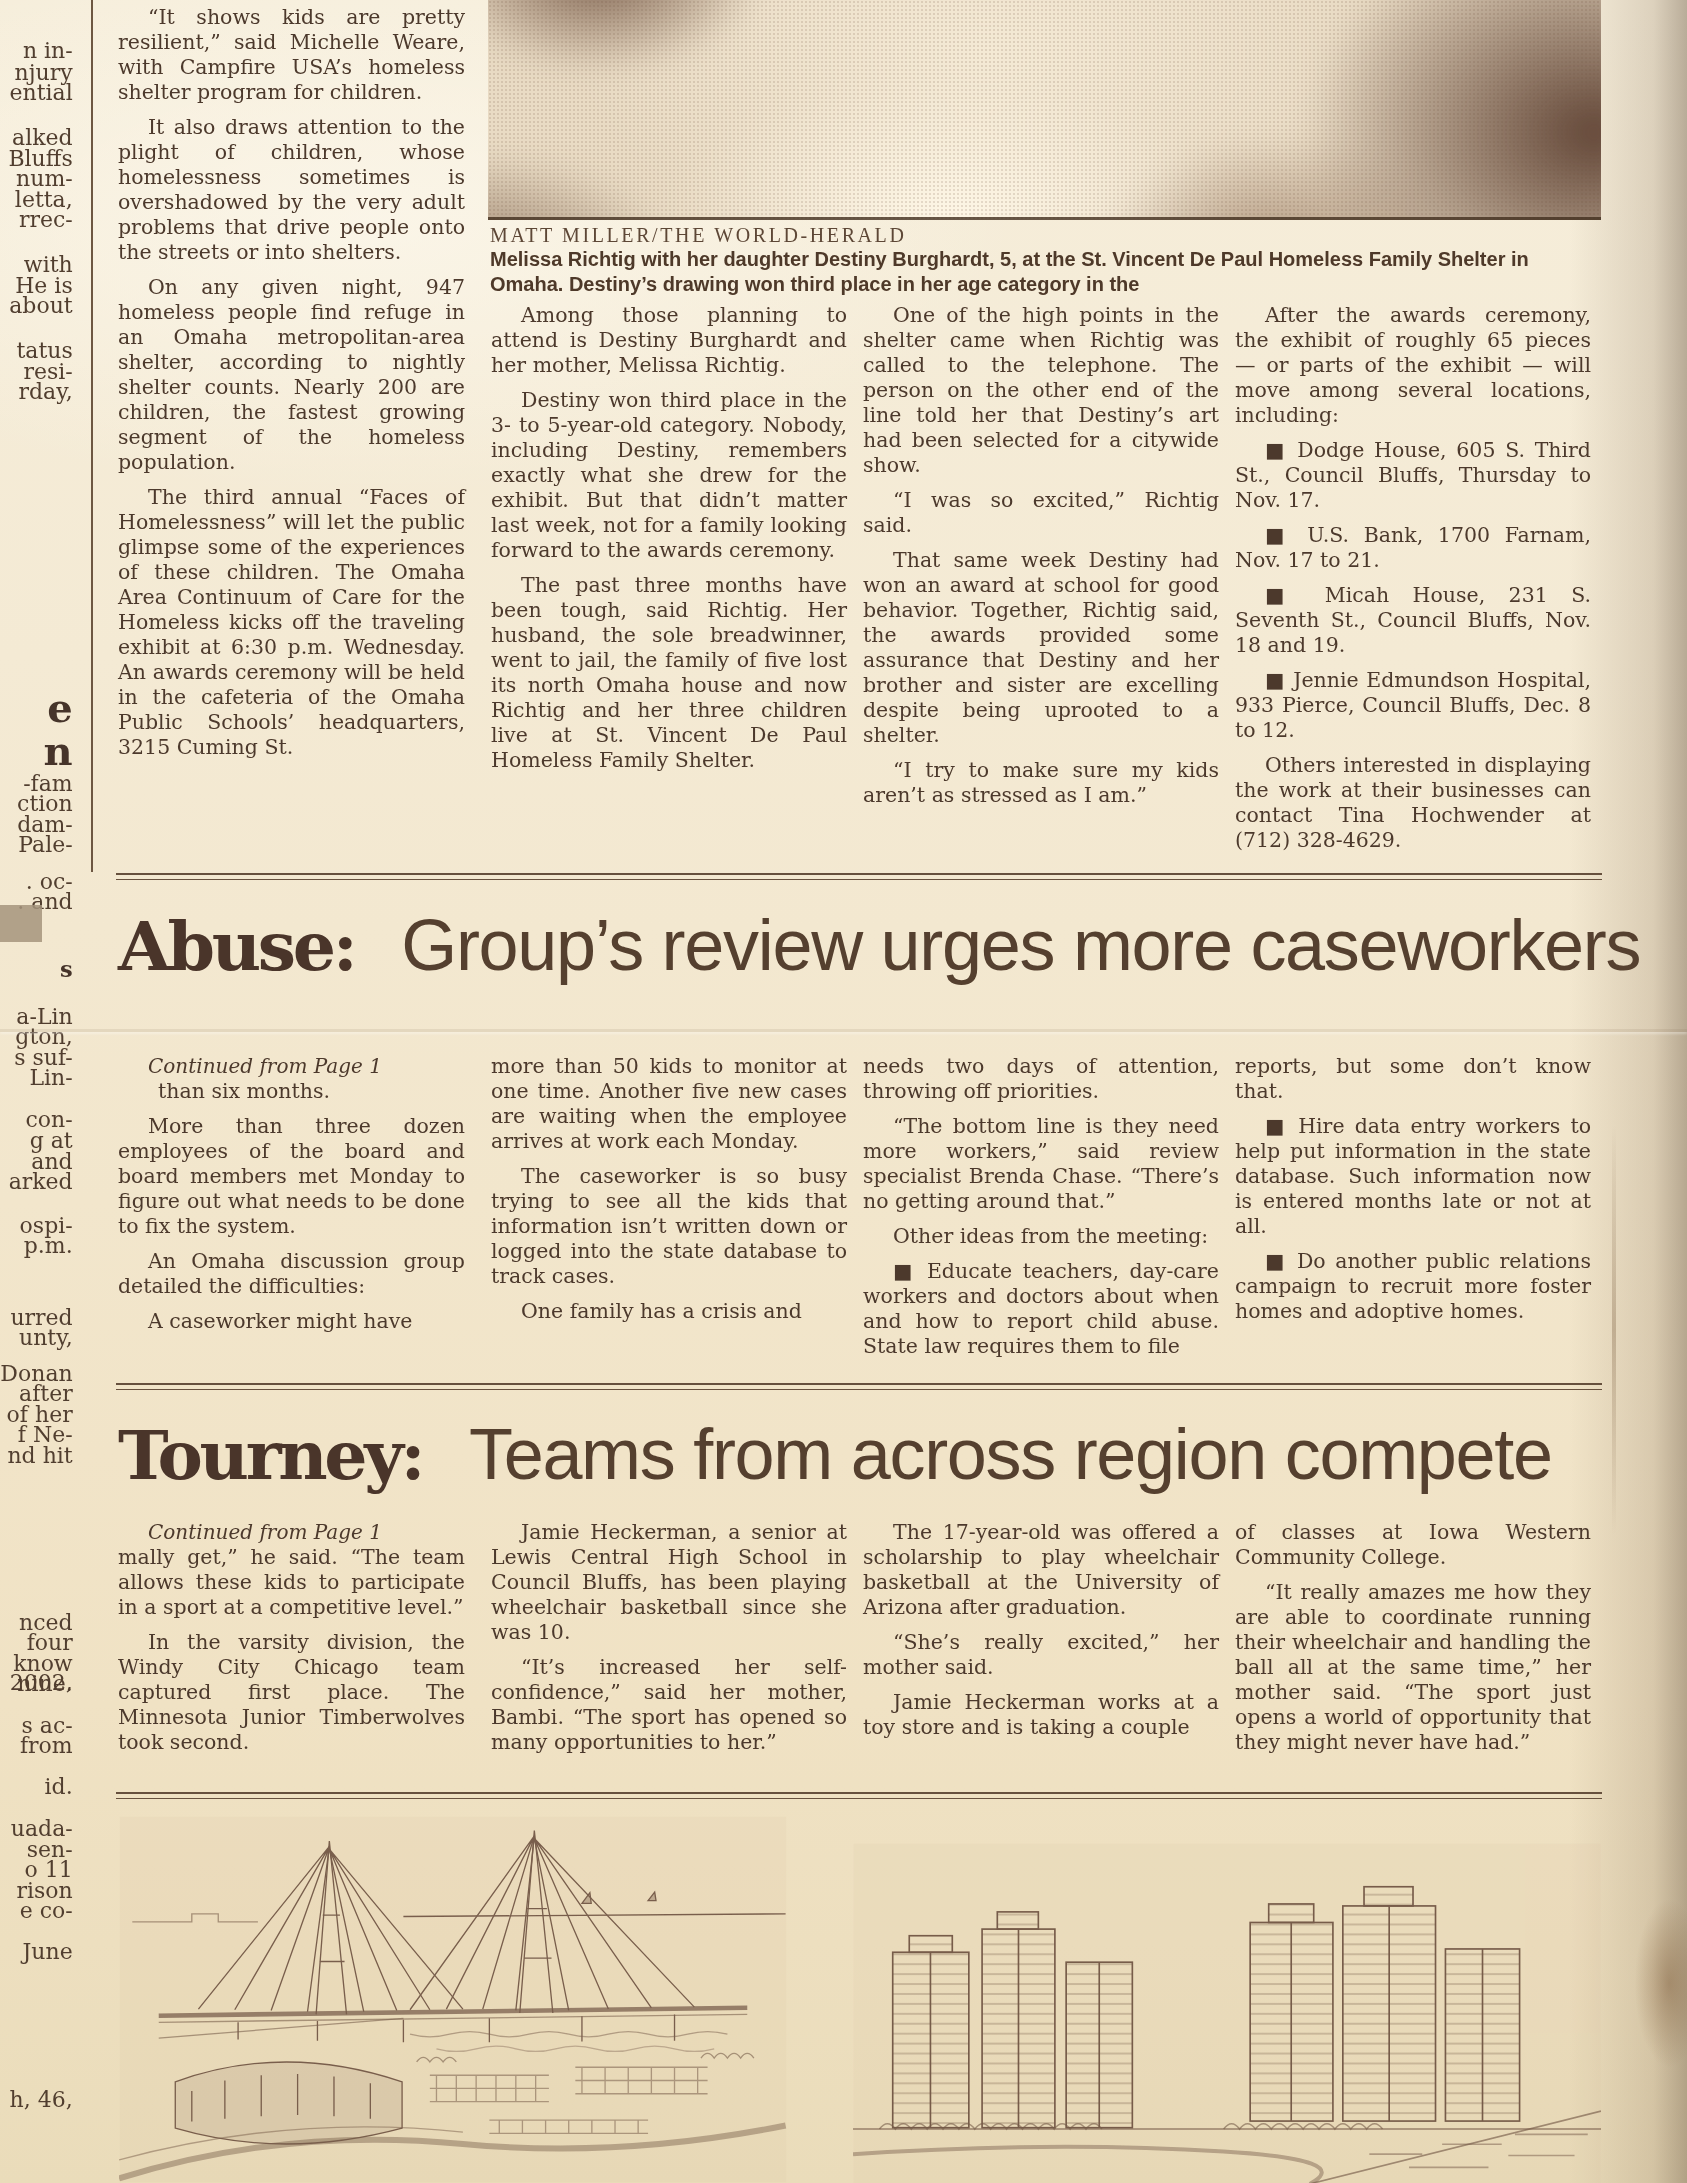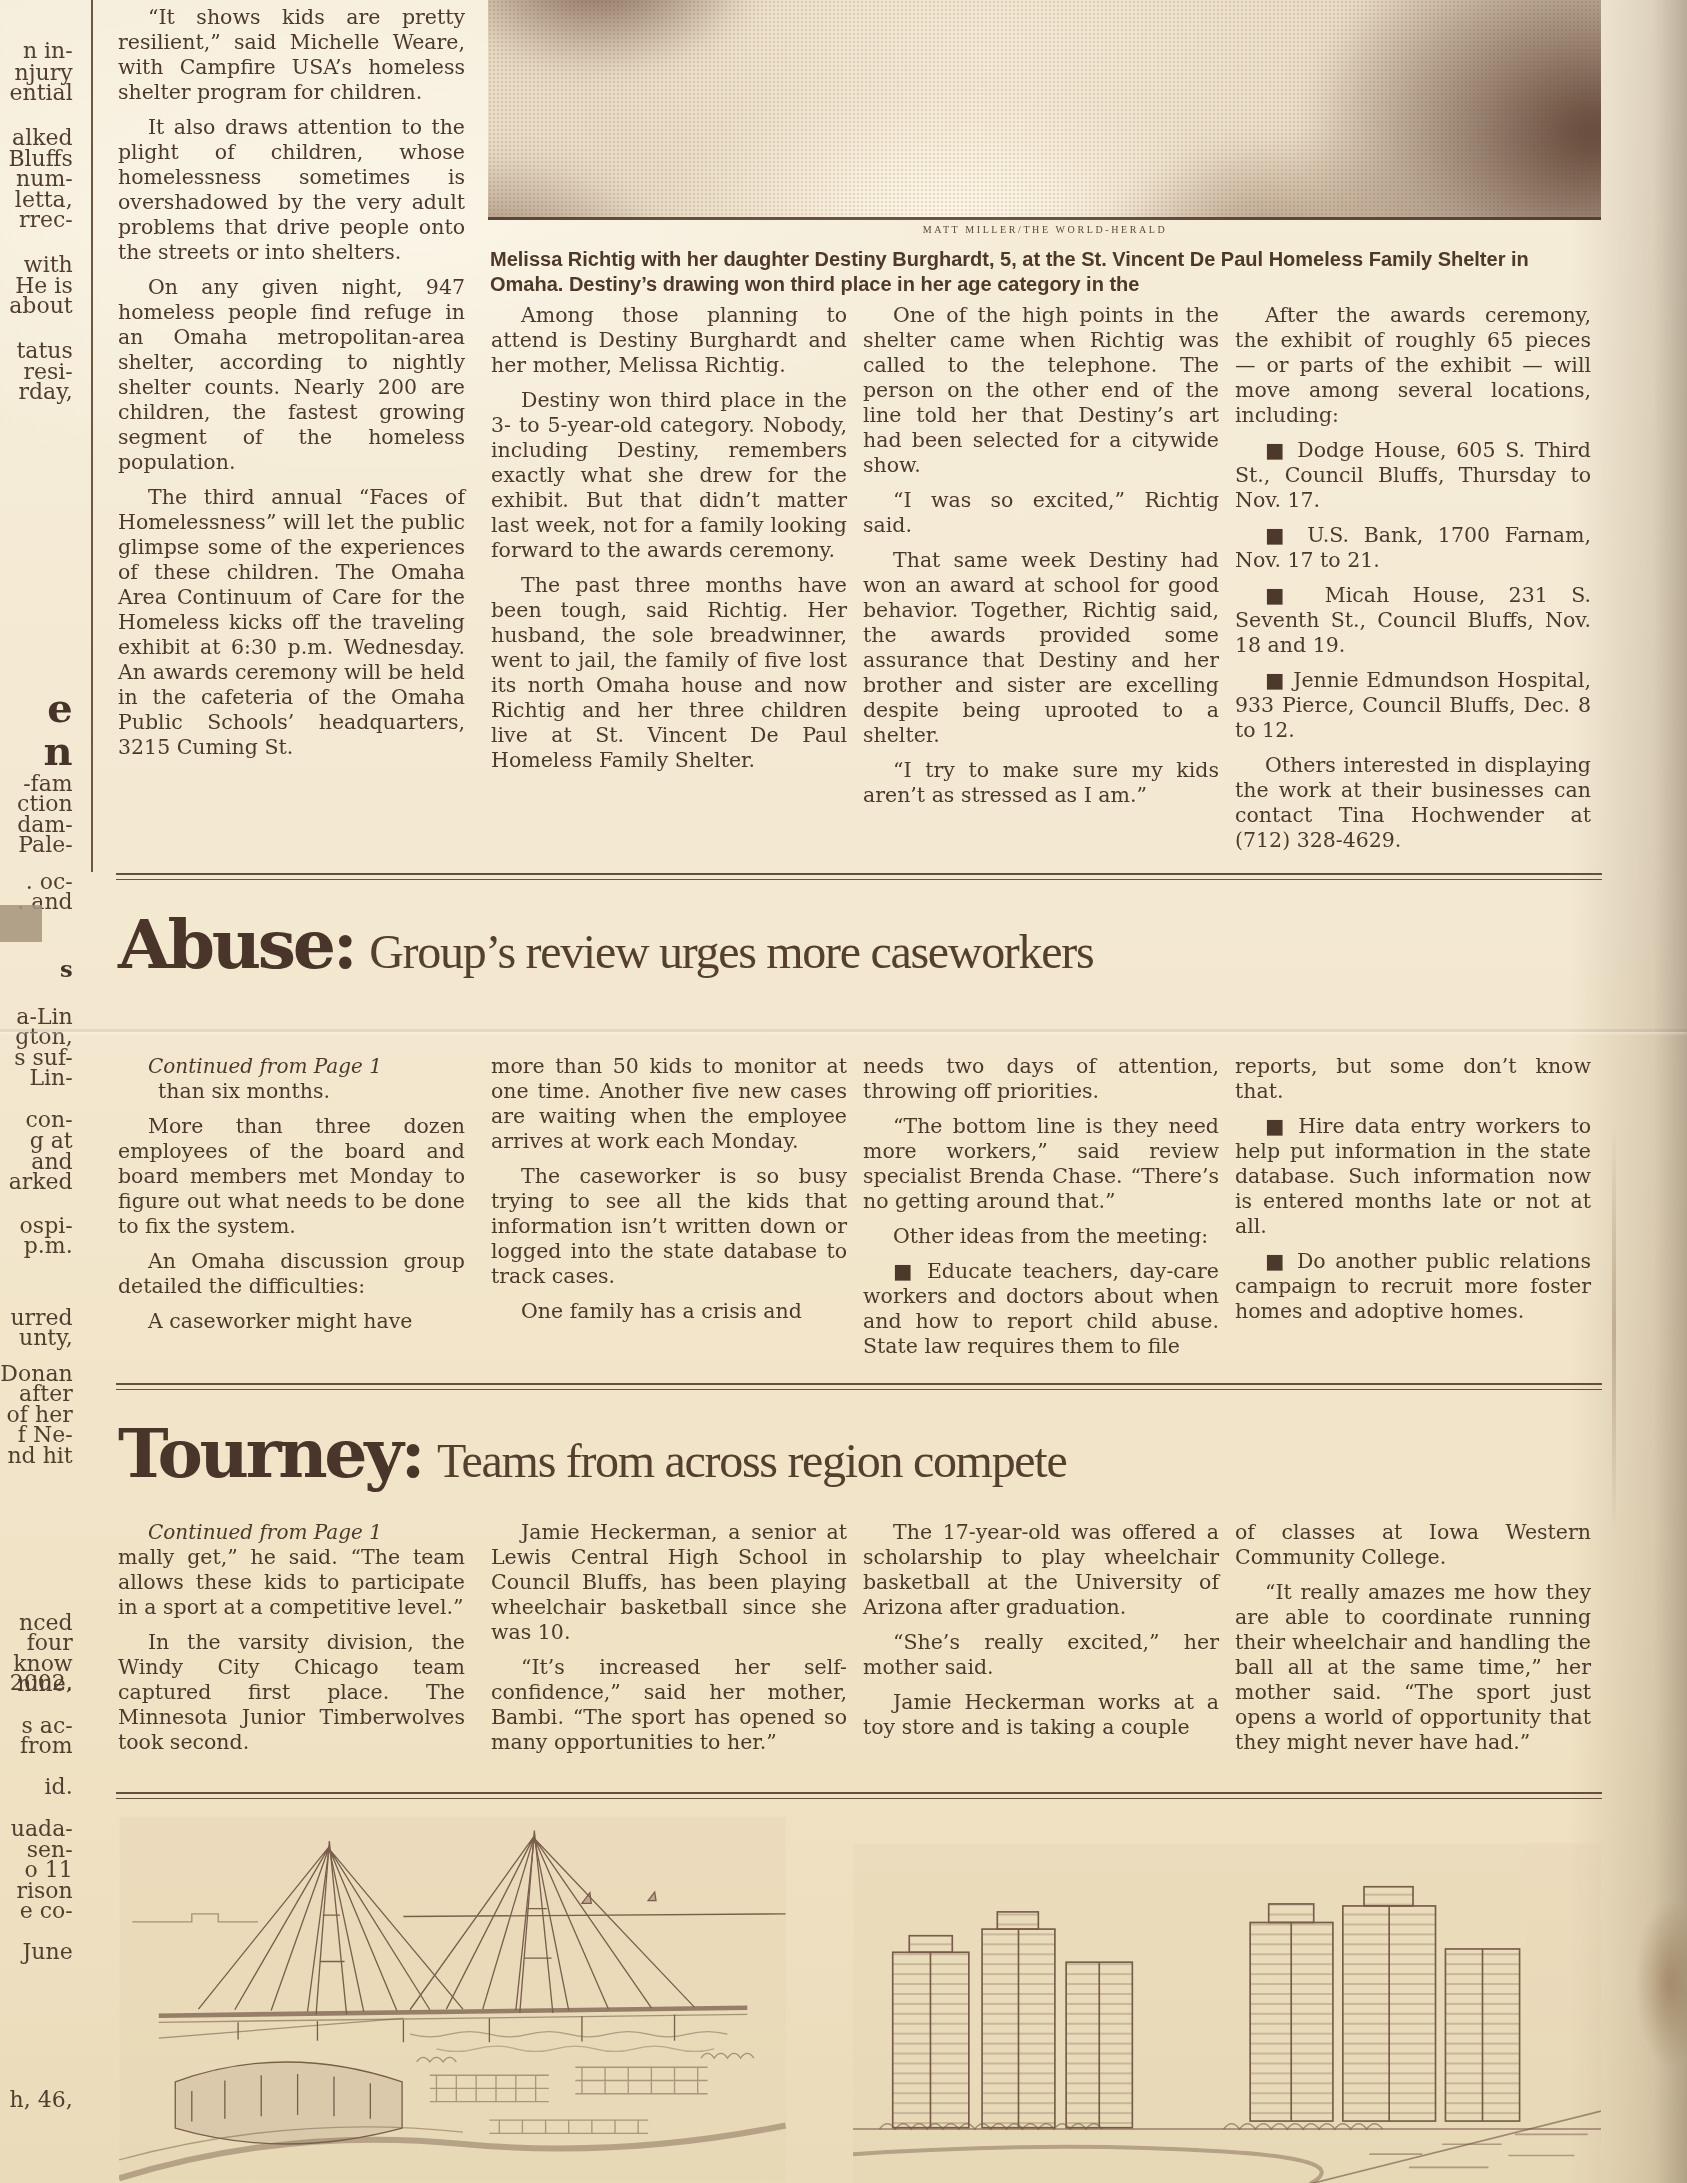--- a/index.html
+++ b/index.html
@@ -35,31 +35,31 @@
       radial-gradient(284px 198px at 70% 105%, rgba(120,85,62,.55), transparent 65%),
       radial-gradient(331px 185px at 2% 105%, rgba(100,70,50,.6), transparent 60%),
       radial-gradient(410px 198px at 42% 88%, rgba(255,248,232,.95), transparent 70%),
       radial-gradient(543px 278px at 45% 30%, rgba(246,236,216,.85), transparent 75%);
   }
   .photo-dots { position:absolute; inset:0;
     background-image:radial-gradient(rgba(110,80,60,.30) 0.7px, transparent 1.3px);
     background-size:4px 4px; opacity:.55; }
   .photo-edge { position:absolute; left:0; bottom:0; width:100%; height:3.3px; background:#42301f; opacity:.8; }
 
-  .credit { position:absolute; left:490px; top:224px; width:1110px; text-align:center;
-    font-family:"Liberation Serif", serif; font-size:10px; letter-spacing:2.6px; color:#5d4736; }
+  .credit { position:absolute; left:490px; top:224px; width:1110px; text-align:left;
+    font-family:"Liberation Serif", serif; font-size:20px; letter-spacing:2.6px; color:#5d4736; }
   .caption { position:absolute; left:490px; top:247px; width:1113px;
     font-family:"Liberation Sans", sans-serif; font-weight:bold; font-size:20px; line-height:25px; color:#4e3929; }
 
   
   .srule { position:absolute; left:116px; width:1486px; height:7.3px;
     border-top:2.6px solid #66503d; border-bottom:1.3px solid #66503d; }
   .headline { position:absolute; left:118px; display:flex; align-items:baseline; gap:14.6px; white-space:nowrap; }
   .kicker { font-family:"DejaVu Serif", serif; font-weight:bold; font-size:68px; letter-spacing:-3.3px; color:#4a352a; }
-  .head-rest { font-family:Liberation Serif, serif; font-size:48px; letter-spacing:-1.3px; color:#55402f; }
+  .head-rest { font-family:Liberation Sans, sans-serif; font-size:72px; letter-spacing:-1.3px; color:#55402f;margin-left:32px; }
 
   
   .illo { position:absolute; }
   .illo svg { display:block; }
 
   
   .fold { position:absolute; left:0; top:1029px; width:1687px; height:2.6px;
     background:rgba(120,95,70,.12); box-shadow:0 2px 2.6px rgba(255,255,255,.35); }
   .crease-r { position:absolute; left:1612px; top:1125px; width:4px; height:410px;
     background:linear-gradient(180deg, transparent, rgba(120,90,60,.33), transparent); }

